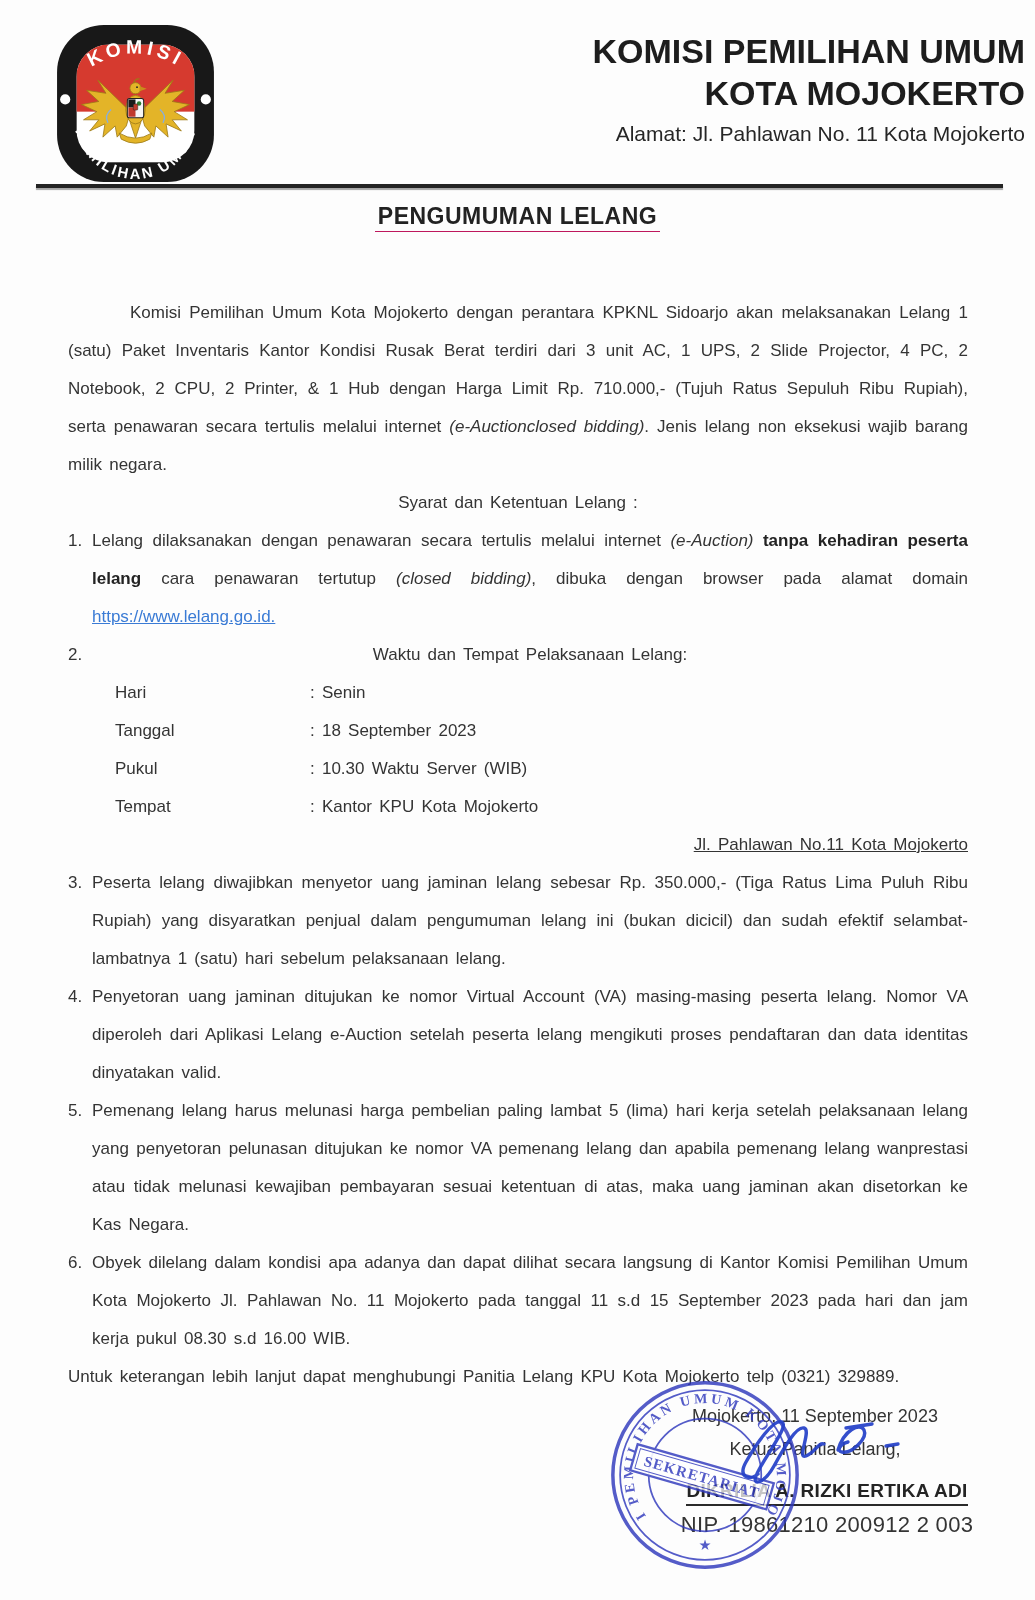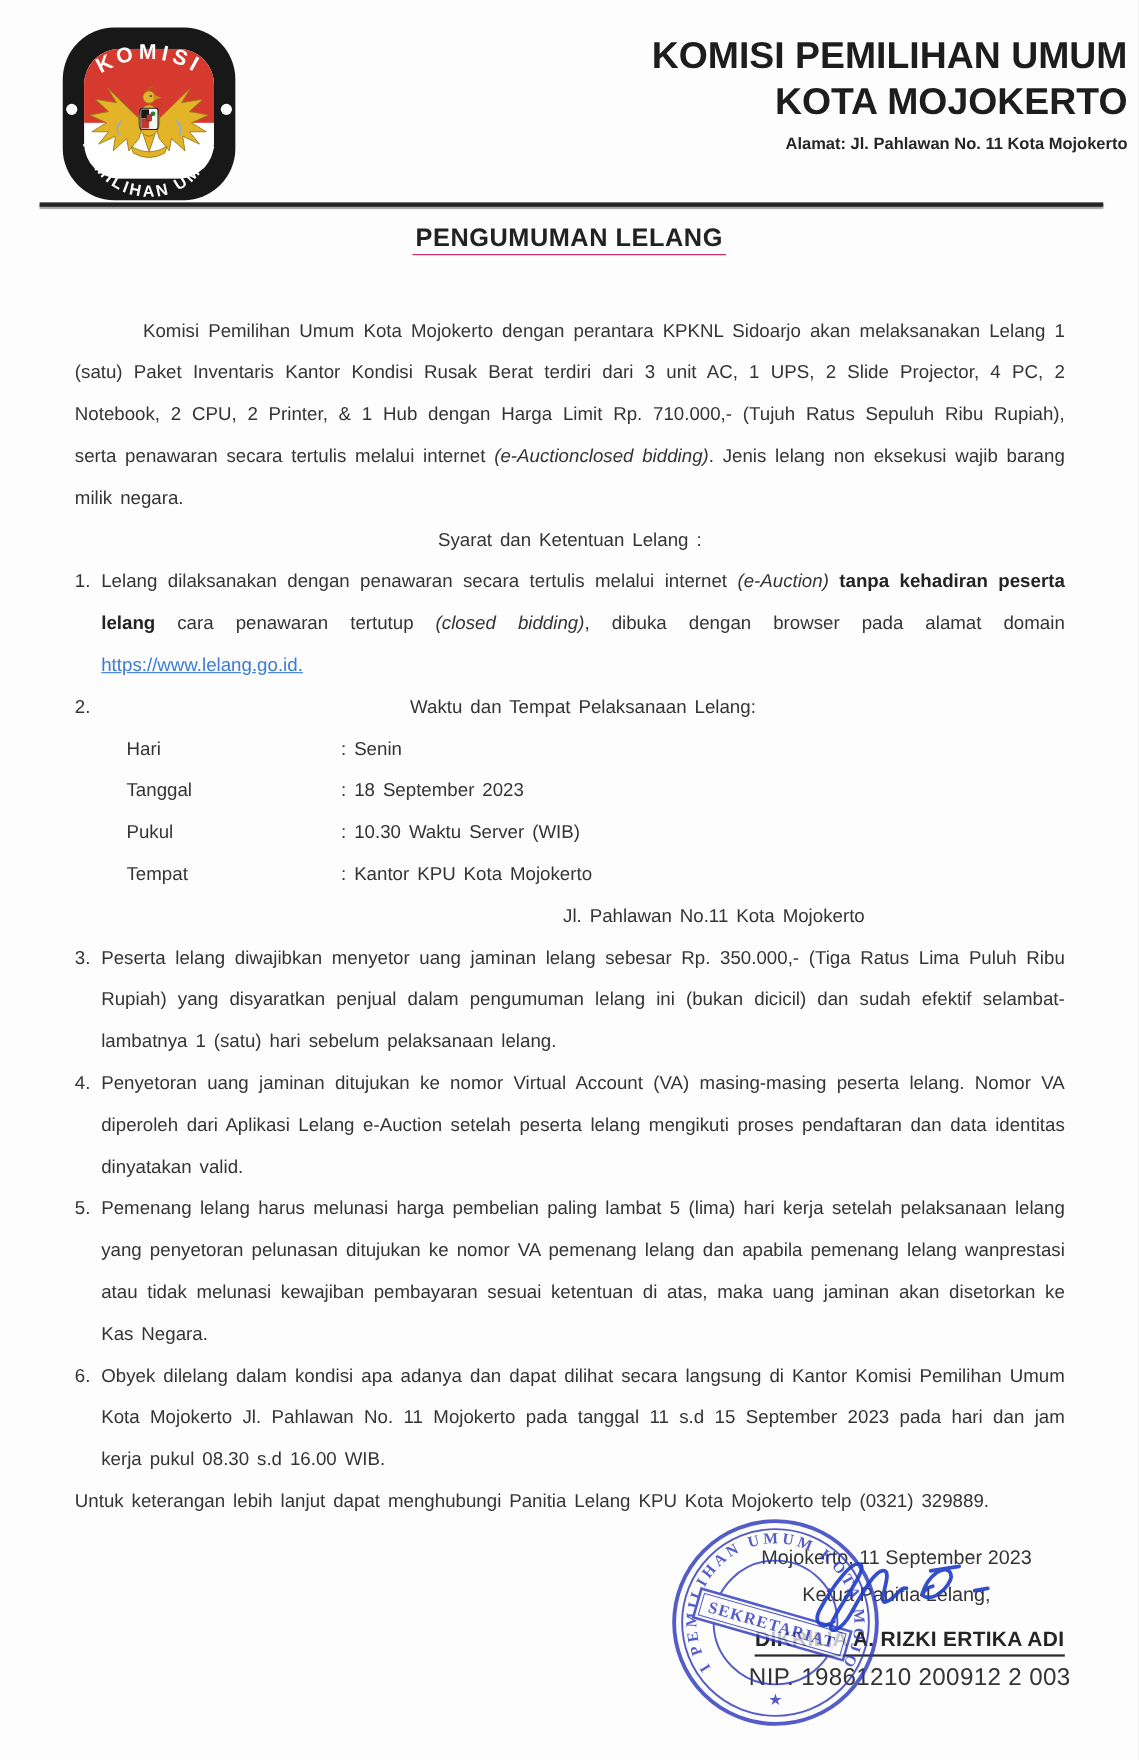--- a/index.html
+++ b/index.html
@@ -6,45 +6,45 @@
   .page {
     position:relative; width:1035px; height:1600px; margin:0 auto;
     background:#fdfdfd; overflow:hidden;
     font-family:"Liberation Sans", sans-serif; color:#333;
   }
 
   
   .logo { position:absolute; left:54px; top:22px; width:163px; height:163px; }
   .head-text { position:absolute; left:174px; right:10px; top:30px; text-align:right; }
   .org-line { font-size:34px; font-weight:bold; color:#1d1d1d; line-height:42px; letter-spacing:0px; }
-  .addr-line { font-size:15px; color:#262626; margin-top:8px;font-weight:bold; }
+  .addr-line { font-size:21px; color:#262626; margin-top:8px; }
   .contact-row { display:flex; justify-content:center; gap:118px; margin-top:7px; font-size:17.5px; color:#2b2b2b; }
   .rule { position:absolute; left:36px; right:32px; top:184px; height:4px; background:#242424;
           box-shadow:0 2px 1px rgba(60,60,60,.45); }
 
   
   .title-block { position:absolute; left:0; right:0; top:203px; text-align:center; }
   .title-main { display:inline-block; font-size:23px; font-weight:bold; color:#222;
                 border-bottom:1px solid #be185d; padding:0 3px 1px 3px; letter-spacing:.5px; }
   .title-num { font-size:18px; color:#333; margin-top:5px; }
 
   
   .doc-body {
-    position:absolute; left:68px; top:282px; width:900px;
+    position:absolute; left:68px; top:294px; width:900px;
     font-size:17px; line-height:38px; color:#343434;
     text-align:justify; word-spacing:2.5px;
   }
   .intro { text-indent:62px; margin:0; }
   .terms-heading { text-align:center; }
   .item { display:flex; }
   .item .num { flex:none; width:24px; text-align:left; }
   .item .content { flex:1; text-align:justify; }
   .sched-row { display:flex; text-align:left; }
   .sr-label { flex:none; width:218px; padding-left:23px; box-sizing:border-box; }
-  .sr-cont { padding-left:238px; text-align:center; }
+  .sr-cont { padding-left:238px; text-align:right;text-decoration:underline; }
   .closing { margin:0; }
   i.seg { font-style:italic; }
   b.seg { font-weight:bold; color:#232323; }
   a.doc-link { color:#3a7bd5; text-decoration:underline; }
 
   
   .sig-top { position:absolute; left:640px; top:1400px; width:350px; text-align:center;
              font-size:18px; line-height:33px; color:#343434; z-index:2; }
   .sig-name-block { position:absolute; left:632px; top:1480px; width:390px; text-align:center; z-index:2; }
   .sig-name { display:inline-block; font-size:19px; font-weight:bold; color:#242424;

